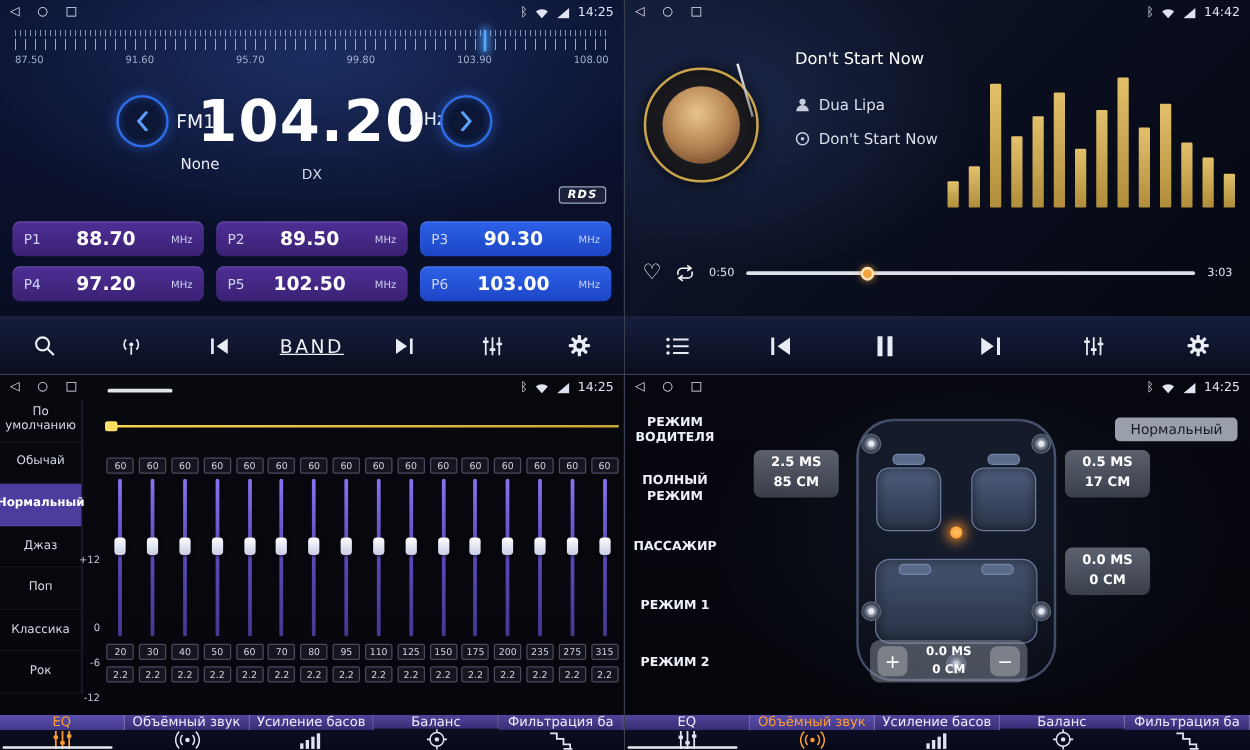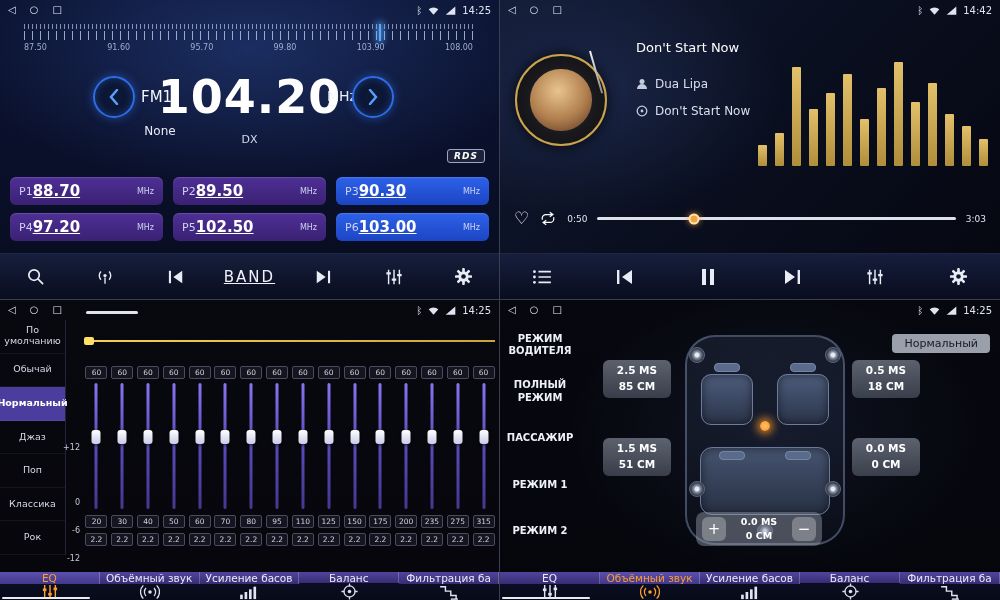--- a/index.html
+++ b/index.html
@@ -22,21 +22,21 @@
 
   
   .statusbar { position:absolute; top:0; left:0; right:0; height:20px; display:flex;
     justify-content:space-between; align-items:center; padding:0 8px; color:#dfe4f0; z-index:5; }
   .sb-nav { display:flex; gap:14px; font-size:10px; line-height:1; }
   .sb-status { display:flex; gap:6px; align-items:center; }
   .sb-bt { font-size:10px; }
   .sb-time { font-size:10px; }
 
   
-  .ruler { position:absolute; left:12px; right:26px; top:24px; height:34px;margin-left:12px; }
+  .ruler { position:absolute; left:12px; right:12px; top:24px; height:34px; }
   .ticks-fine { height:5px; background:repeating-linear-gradient(90deg, rgba(168,184,216,.75) 0 1px, transparent 1px 4px); }
   .ticks-main { height:9px; margin-top:2px; background:repeating-linear-gradient(90deg, rgba(168,184,216,.9) 0 1px, transparent 1px 8px); }
   .ruler-labels { display:flex; justify-content:space-between; margin-top:3px; font-size:8px; color:#9fadd0; }
   .ruler-pointer { position:absolute; top:0; width:2px; height:17px; background:#57a9ff;
     box-shadow:0 0 7px 2px rgba(87,169,255,.85); }
   .nav-circle { position:absolute; width:42px; height:42px; border-radius:50%;
     border:2px solid #2e6de6; display:flex; align-items:center; justify-content:center;
     background:radial-gradient(circle,#0d1736 30%, #0a1128 100%);
     box-shadow:0 0 10px rgba(46,109,230,.55), inset 0 0 8px rgba(46,109,230,.45); cursor:pointer; }
   .nav-circle.left { left:93px; top:76px; }
@@ -49,21 +49,21 @@
   .mode-dx { position:absolute; left:0; right:0; top:133px; text-align:center; font-size:11px; color:#d5dcee; }
   .rds-badge { position:absolute; right:14px; top:149px; font-size:9px; font-style:italic; font-weight:bold;
     letter-spacing:1px; color:#fff; border:1px solid #9aa6c2; border-radius:3px; padding:1px 6px;
     background:rgba(255,255,255,.08); }
   .preset-grid { position:absolute; left:10px; right:10px; top:177px; display:grid;
     grid-template-columns:repeat(3,1fr); gap:8px 10px; }
   .preset { height:28px; border-radius:6px; display:flex; align-items:center; padding:0 9px;
     background:linear-gradient(180deg,#4e2f96,#3a2173); box-shadow:inset 0 1px 1px rgba(255,255,255,.15); cursor:pointer; }
   .preset.active { background:linear-gradient(180deg,#2d61e8,#1c45c4); }
   .p-id { font-size:11px; color:#cfd3f2; }
-  .p-freq { flex:1; font-size:15px; font-weight:bold; color:#fff;text-decoration:underline; }
+  .p-freq { flex:1; text-align:center; font-size:15px; font-weight:bold; color:#fff; }
   .p-unit { font-size:8px; color:#cfd3f2; }
 
   
   .toolbar { position:absolute; bottom:0; left:0; right:0; height:46px; display:flex; align-items:center;
     justify-content:space-around; background:linear-gradient(180deg, rgba(23,31,62,.95), rgba(9,13,30,.98));
     border-top:1px solid rgba(110,130,190,.22); z-index:6; }
   .tb-btn { display:flex; align-items:center; justify-content:center; width:44px; height:36px; cursor:pointer;text-decoration:underline; }
   .tb-band { width:auto; font-size:15px; letter-spacing:2px; color:#eef1f8; }
 
   
@@ -727,25 +727,21 @@
       <div class="spk spk-rc"></div>
       <div class="listener-dot"></div>
     </div>
 
     <div class="delay-box delay-fl">
       <span>2.5 MS</span>
       <span>85 CM</span>
     </div>
     <div class="delay-box delay-fr">
       <span>0.5 MS</span>
-      <span>18 CM</span>
-    </div>
-    <div class="delay-box delay-rl">
-      <span>1.5 MS</span>
-      <span>51 CM</span>
+      <span>17 CM</span>
     </div>
     <div class="delay-box delay-rr">
       <span>0.0 MS</span>
       <span>0 CM</span>
     </div>
 
     <div class="adjust">
       <div class="adj-btn">+</div>
       <div class="adj-vals">
         <div>0.0 MS</div>

